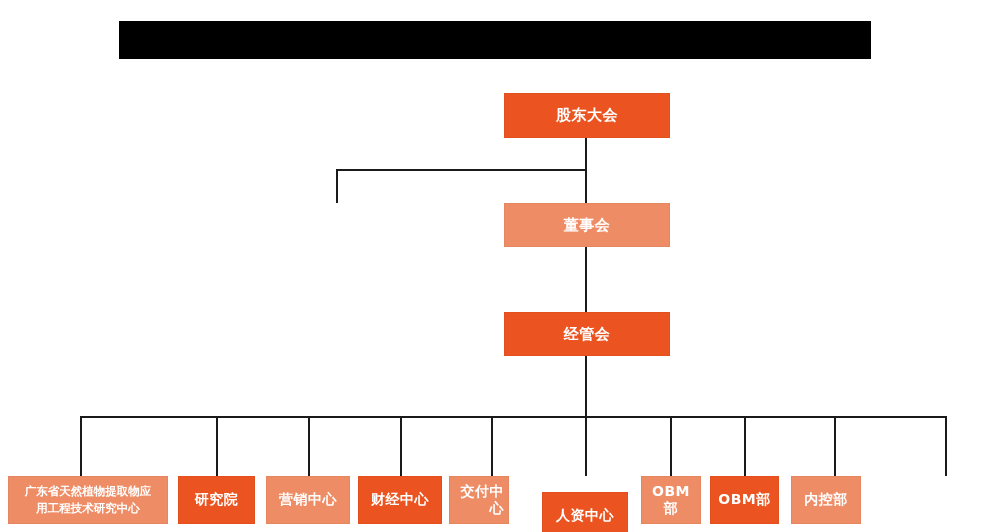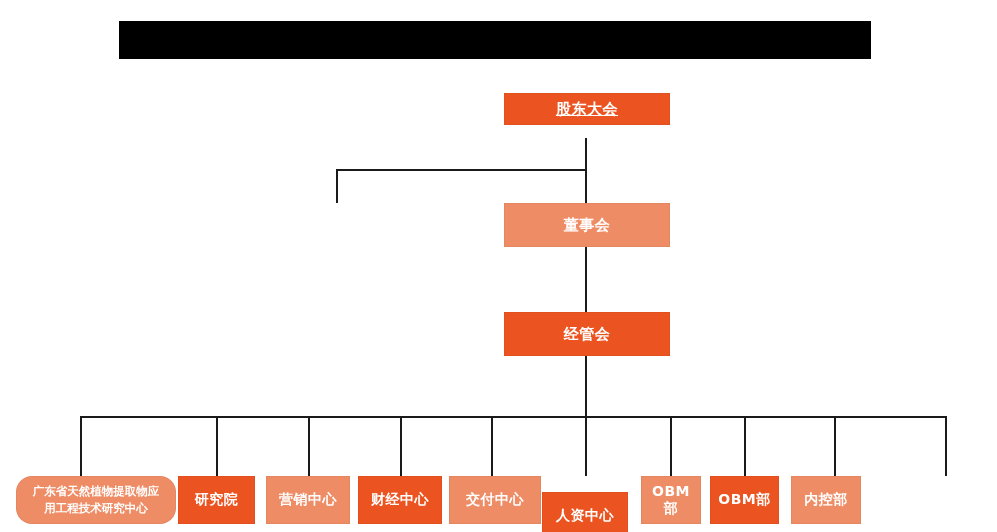--- a/index.html
+++ b/index.html
@@ -82,40 +82,40 @@
   <div class="line v" style="left:216px; top:416px; height:60px;"></div>
   <div class="line v" style="left:308px; top:416px; height:60px;"></div>
   <div class="line v" style="left:400px; top:416px; height:60px;"></div>
   <div class="line v" style="left:491px; top:416px; height:60px;"></div>
   <div class="line v" style="left:585px; top:416px; height:60px;"></div>
   <div class="line v" style="left:670px; top:416px; height:60px;"></div>
   <div class="line v" style="left:744px; top:416px; height:60px;"></div>
   <div class="line v" style="left:834px; top:416px; height:60px;"></div>
   <div class="line v" style="left:945px; top:416px; height:60px;"></div>
 
-  <div class="node dark lvl1" style="left:504px; top:93px; width:166px; height:32px;text-decoration:underline;">股东大会</div>
+  <div class="node dark lvl1" style="left:504px; top:93px; width:166px; height:45px;">股东大会</div>
 
   <div class="node dark lvl3" style="left:504px; top:312px; width:166px; height:44px;">经管会</div>
 
   <div class="node light lvl2" style="left:504px; top:203px; width:166px; height:44px;">董事会</div>
 
-  <div class="node light leaf small" style="left:16px; top:476px; width:160px; height:48px;border-radius:16px;">
+  <div class="node light leaf small" style="left:8px; top:476px; width:160px; height:48px;">
     <span style="display:block;">
       <span>广东省天然植物提取物应</span><br>
       <span>用工程技术研究中心</span>
     </span>
   </div>
 
   <div class="node dark leaf" style="left:178px; top:476px; width:77px; height:48px;">研究院</div>
 
   <div class="node light leaf" style="left:266px; top:476px; width:84px; height:48px;">营销中心</div>
 
   <div class="node dark leaf" style="left:358px; top:476px; width:84px; height:48px;">财经中心</div>
 
-  <div class="node light leaf" style="left:449px; top:476px; width:92px; height:48px;">交付中心</div>
+  <div class="node light leaf" style="left:449px; top:476px; width:60px; height:48px;text-align:right;">交付中心</div>
 
   <div class="node dark leaf" style="left:542px; top:492px; width:86px; height:48px;">人资中心</div>
 
   <div class="node light leaf" style="left:641px; top:476px; width:60px; height:48px;">OBM部</div>
 
   <div class="node dark leaf" style="left:710px; top:476px; width:69px; height:48px;">OBM部</div>
 
   <div class="node light leaf" style="left:791px; top:476px; width:70px; height:48px;">内控部</div>
 
 

